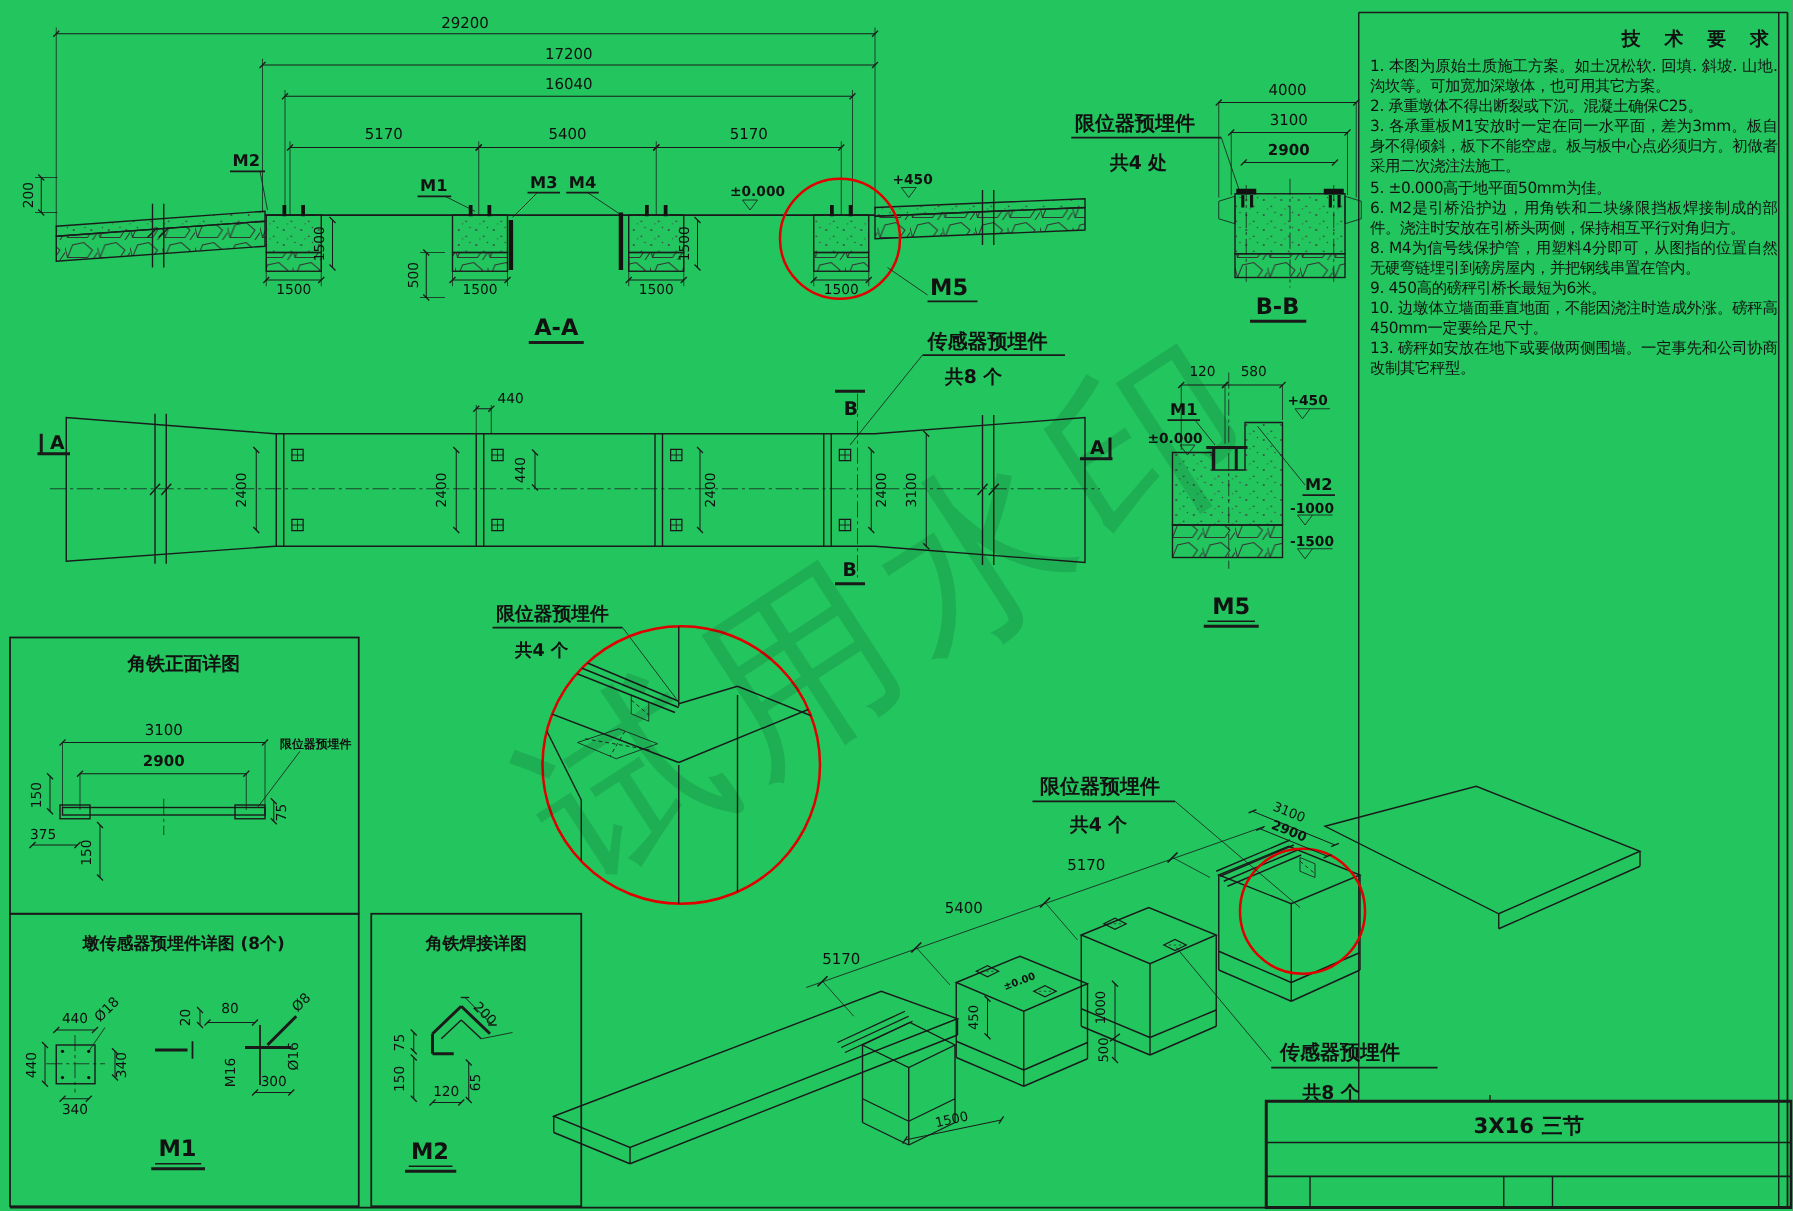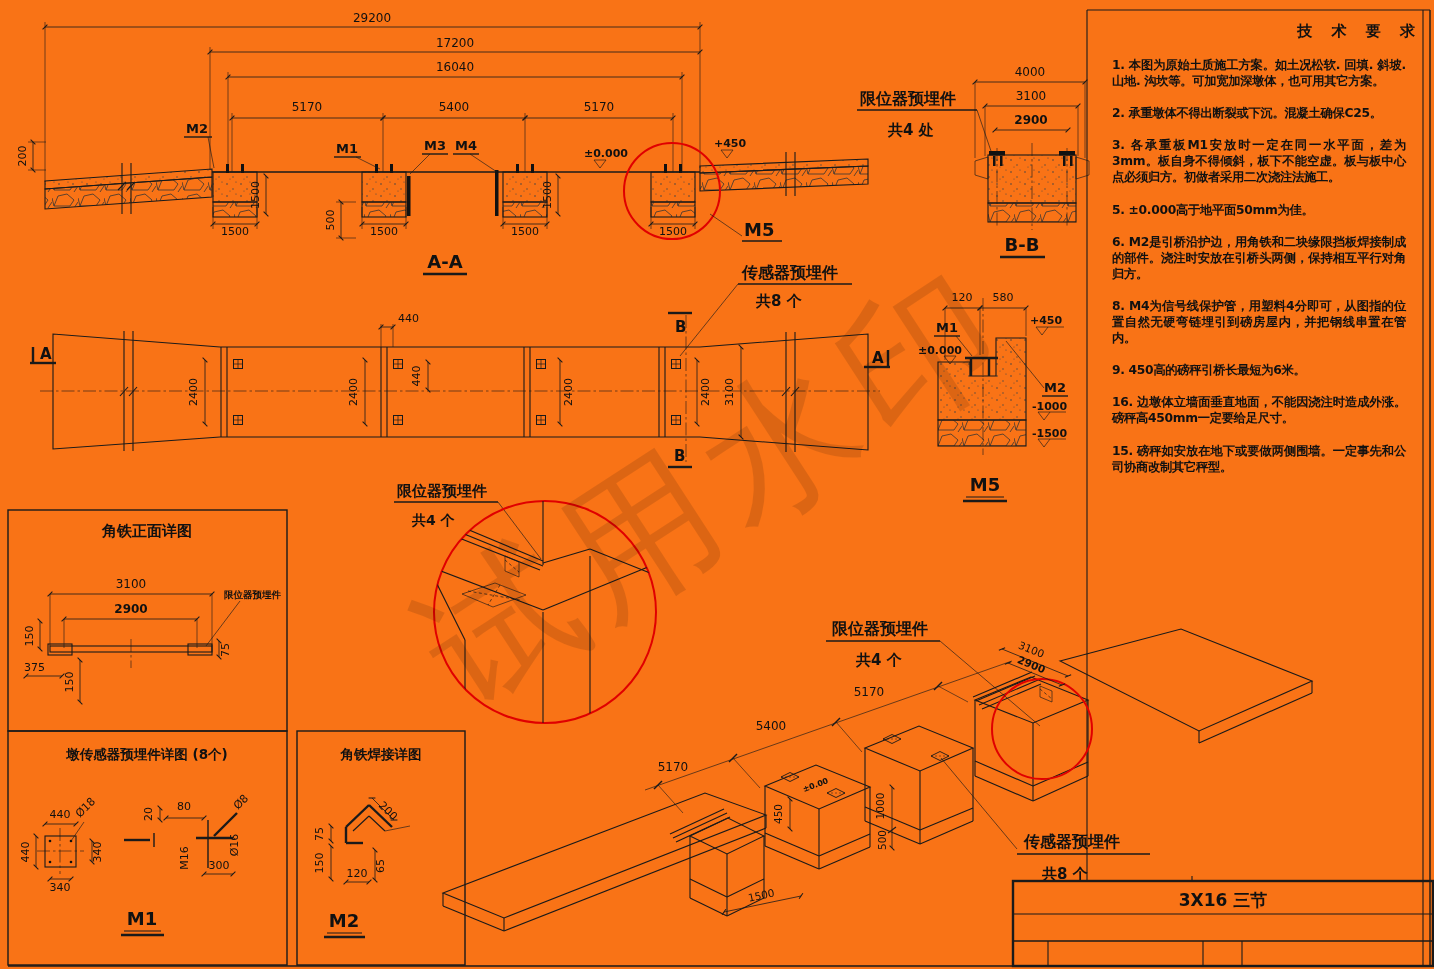--- a/index.html
+++ b/index.html
@@ -1,16 +1,16 @@
 <!DOCTYPE html>
 <html><head>
 <meta charset="utf-8">
 <style>
   html,body{margin:0;padding:0;background:#888;}
-  .sheet{position:relative;width:1434px;height:969px;background:#f97316;overflow:hidden;
+  .sheet{position:relative;width:1434px;height:969px;background:#22c55e;overflow:hidden;
          font-family:"DejaVu Sans",sans-serif;color:#111;}
   .sheet > svg{position:absolute;left:0;top:0;}
   
   .ln{stroke:#1a1a1a;stroke-width:1.1;fill:none;}
   .lnthin{stroke:#1a1a1a;stroke-width:0.65;fill:none;}
   .lnmed{stroke:#1a1a1a;stroke-width:1.4;fill:none;}
   .lnthick{stroke:#1a1a1a;stroke-width:2.4;fill:none;}
   .dimln{stroke:#1a1a1a;stroke-width:0.8;fill:none;marker-start:url(#tick);marker-end:url(#tick);}
   .ext{stroke:#1a1a1a;stroke-width:0.6;fill:none;}
   .cl{stroke:#1a1a1a;stroke-width:0.6;fill:none;stroke-dasharray:13 3 2.5 3;}
@@ -31,21 +31,21 @@
   .cn{font-weight:700;font-size:16px;}
   .cn15{font-weight:700;font-size:15px;}
   .cn14{font-weight:700;font-size:14px;}
   .cn13{font-weight:700;font-size:13.5px;}
   .lv{font-weight:700;font-size:11px;}
   .tiny{font-weight:700;font-size:8px;}
   .amid{text-anchor:middle;}
   
   .tech{position:absolute;left:1096px;top:22px;width:326px;}
   .tech-title{text-align:right;font-weight:700;font-size:15px;letter-spacing:7px;margin-bottom:4px;}
-  .tech p{margin:16px;font-weight:700;font-size:12.3px;line-height:1.31;text-align:justify;letter-spacing:-0.3px;}
+  .tech p{margin:0;font-weight:400;font-size:12.3px;line-height:1.31;text-align:justify;letter-spacing:-0.3px;}
   
   .wm{position:absolute;left:385px;top:385px;font-size:152px;letter-spacing:14px;white-space:nowrap;
       color:#000;opacity:0.11;transform:rotate(-33deg);pointer-events:none;font-weight:400;}
 </style>
 </head>
 <body>
 
 <div class="sheet">
 
 <svg width="1434" height="969" viewBox="0 0 1434 969">
@@ -581,17 +581,17 @@
 
 <div class="tech">
   <div class="tech-title">技 术 要 求</div>
   <p>1. 本图为原始土质施工方案。如土况松软. 回填. 斜坡. 山地. 沟坎等。可加宽加深墩体，也可用其它方案。</p>
   <p>2. 承重墩体不得出断裂或下沉。混凝土确保C25。</p>
   <p>3. 各承重板M1安放时一定在同一水平面，差为3mm。板自身不得倾斜，板下不能空虚。板与板中心点必须归方。初做者采用二次浇注法施工。</p>
   <p>5. ±0.000高于地平面50mm为佳。</p>
   <p>6. M2是引桥沿护边，用角铁和二块缘限挡板焊接制成的部件。浇注时安放在引桥头两侧，保持相互平行对角归方。</p>
   <p>8. M4为信号线保护管，用塑料4分即可，从图指的位置自然无硬弯链埋引到磅房屋内，并把钢线串置在管内。</p>
   <p>9. 450高的磅秤引桥长最短为6米。</p>
-  <p>16. 边墩体立墙面垂直地面，不能因浇注时造成外涨。磅秤高450mm一定要给足尺寸。</p>
-  <p>15. 磅秤如安放在地下或要做两侧围墙。一定事先和公司协商改制其它秤型。</p>
+  <p>10. 边墩体立墙面垂直地面，不能因浇注时造成外涨。磅秤高450mm一定要给足尺寸。</p>
+  <p>13. 磅秤如安放在地下或要做两侧围墙。一定事先和公司协商改制其它秤型。</p>
 </div>
 
 </div>
 
 </body></html>

